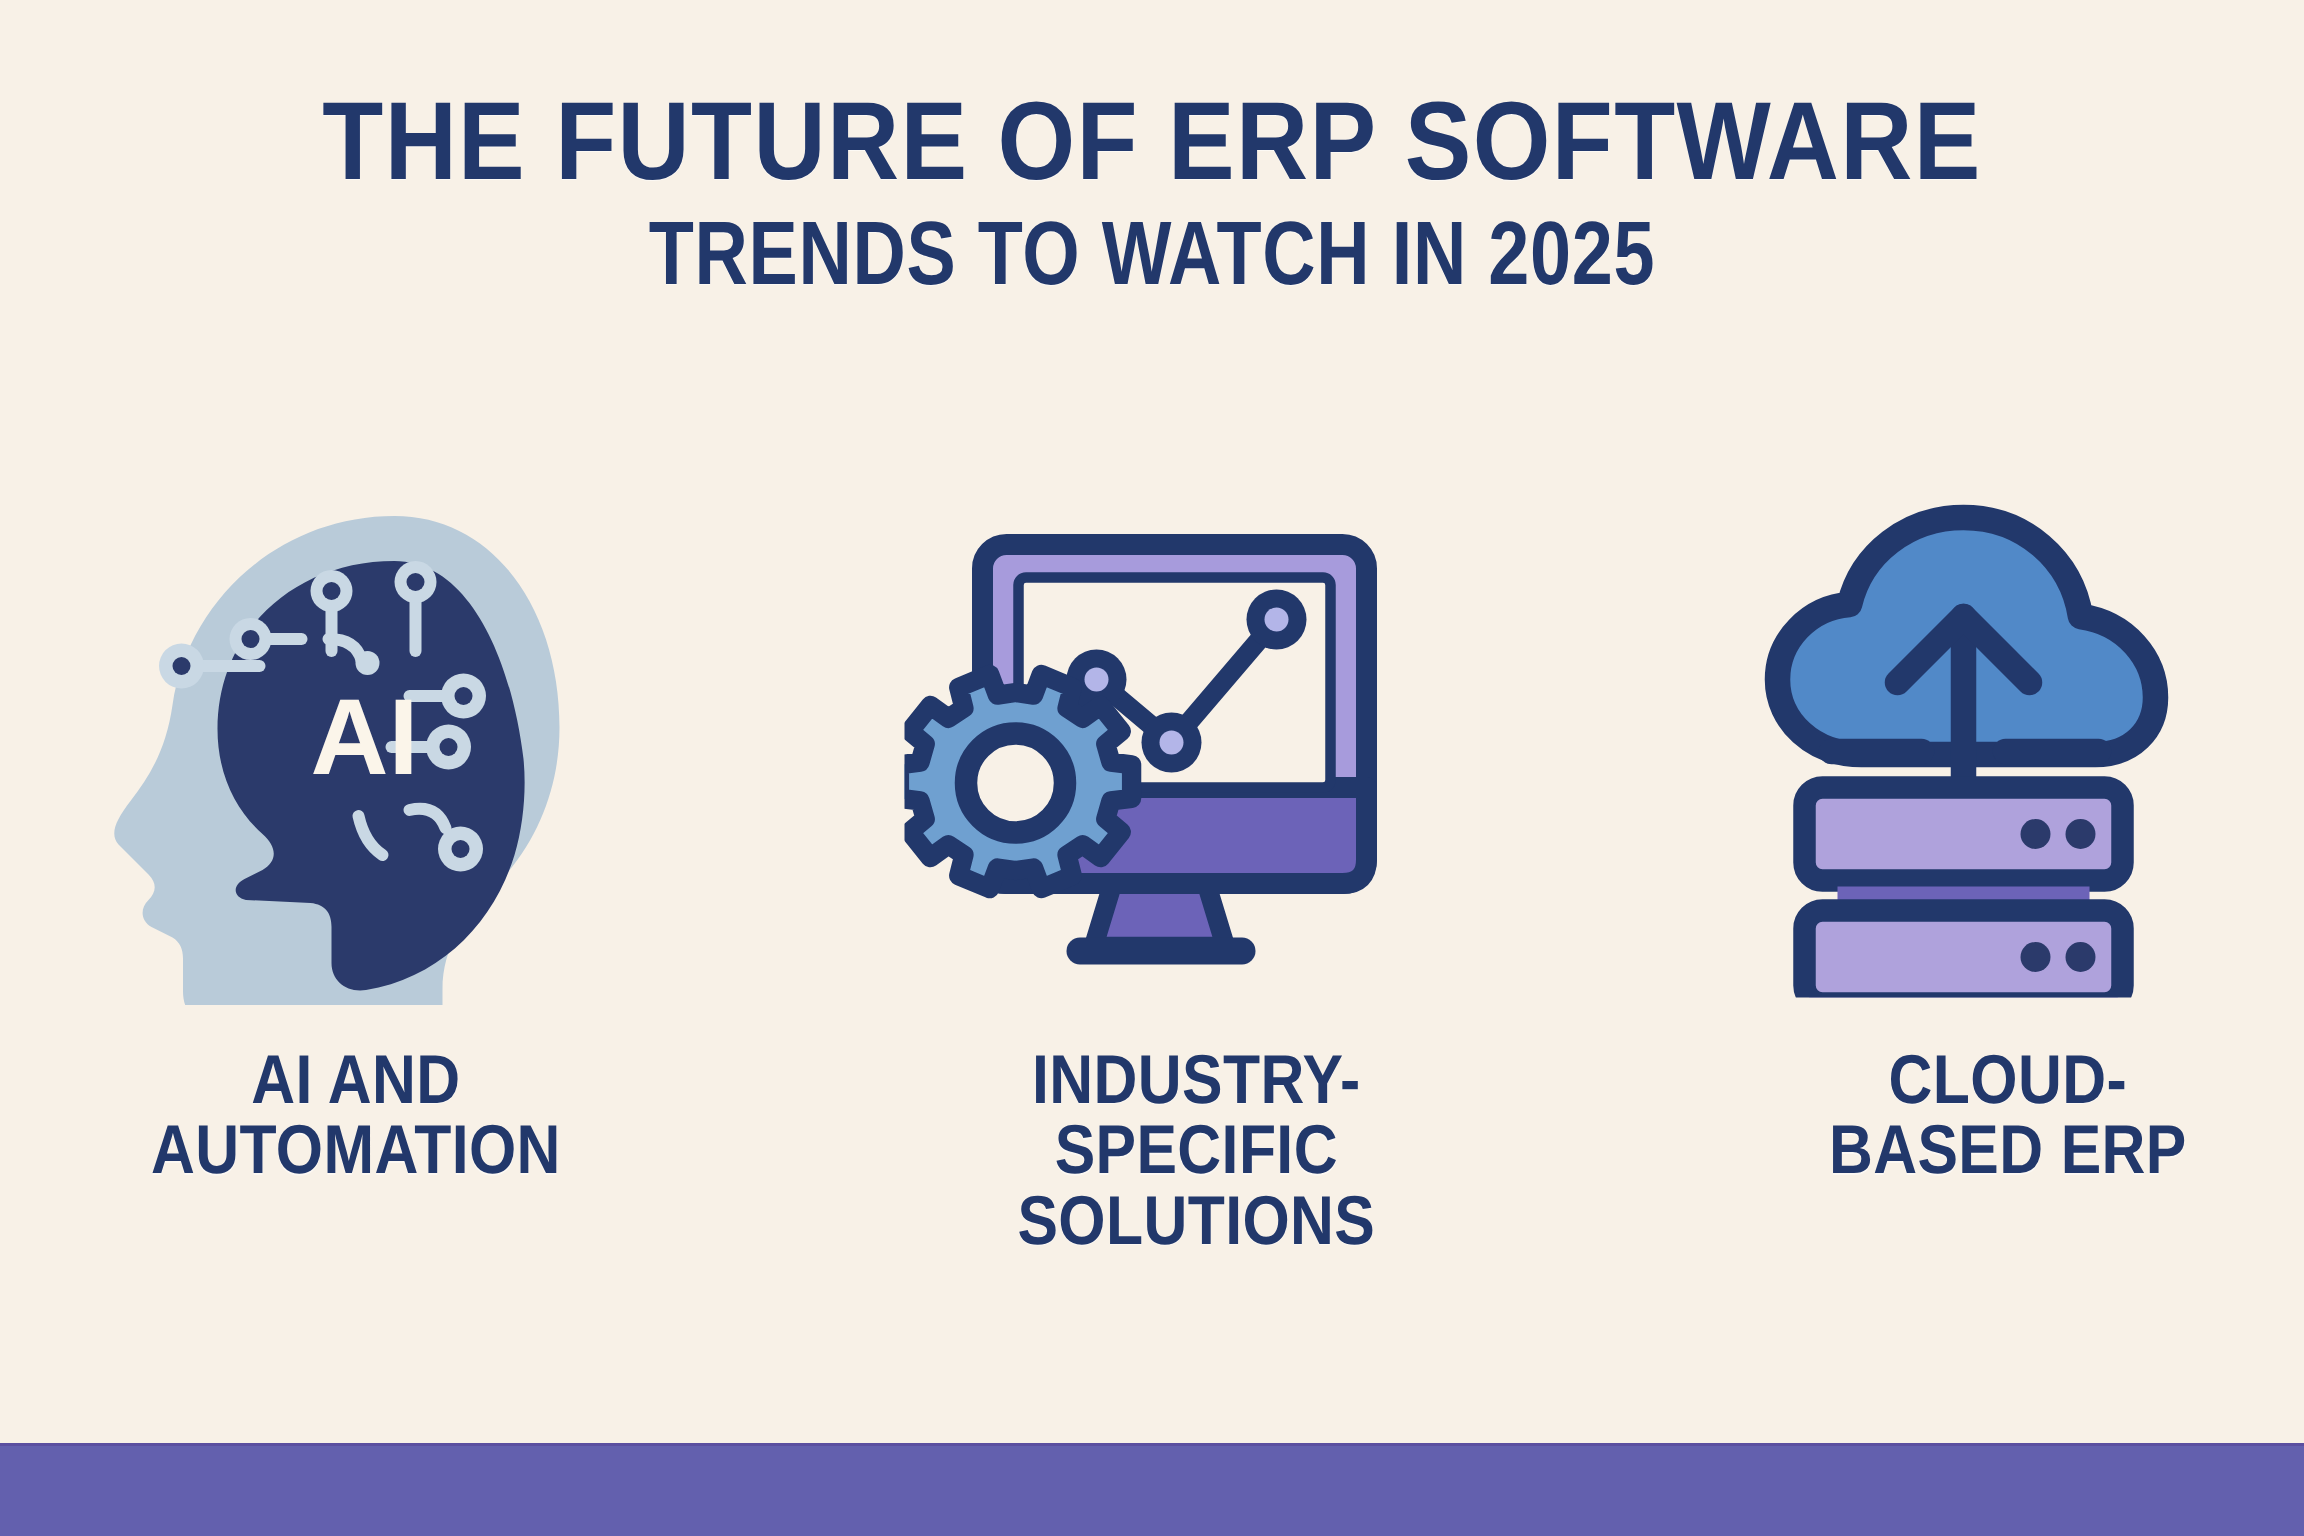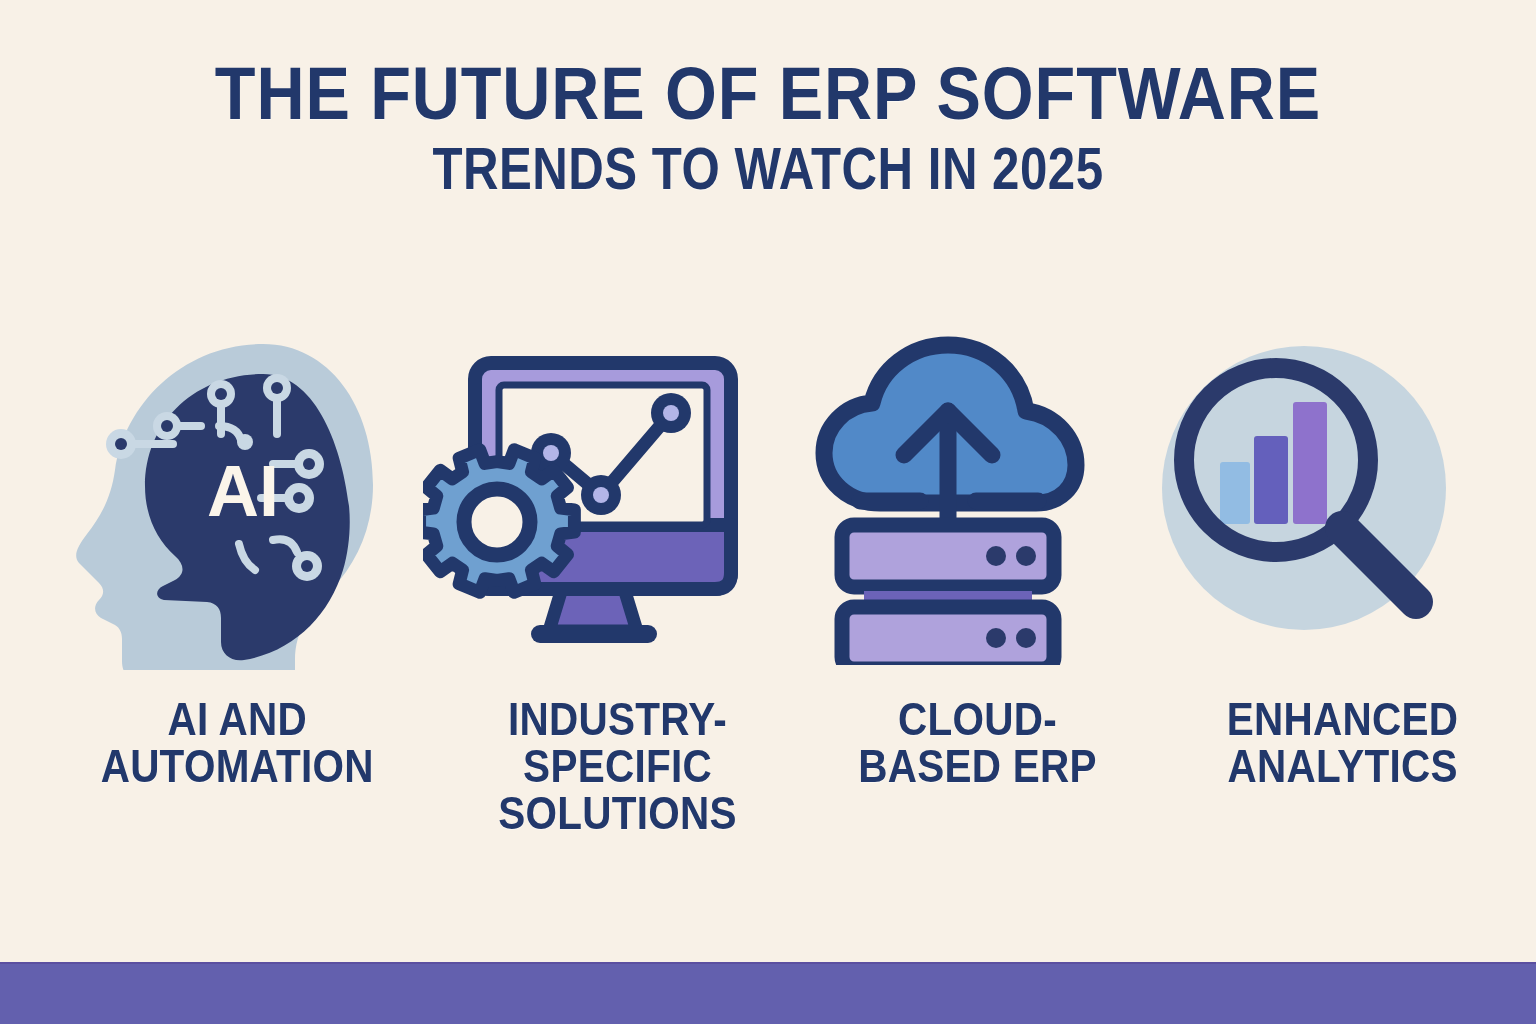--- a/index.html
+++ b/index.html
@@ -249,42 +249,20 @@
           <circle cx="198" cy="303" r="10" fill="#2B3A6B"></circle>
           <circle cx="228" cy="303" r="10" fill="#2B3A6B"></circle>
         </svg>
       </div>
       <div class="col-label">
         <span class="lbl-line">CLOUD-</span>
         <span class="lbl-line">BASED ERP</span>
       </div>
     </div>
 
-    <div class="col">
-      <div class="icon-wrap">
-        <svg width="310" height="320" viewBox="0 0 310 320" xmlns="http://www.w3.org/2000/svg">
-
-          <circle cx="150" cy="148" r="142" fill="#C6D5DF"></circle>
-
-          <g>
-            <rect x="66" y="122" width="30" height="62" fill="#92BCE3" rx="3"></rect>
-            <rect x="100" y="96" width="34" height="88" fill="#6460BC" rx="3"></rect>
-            <rect x="139" y="62" width="34" height="122" fill="#8E72CC" rx="3"></rect>
-          </g>
-
-          <circle cx="122" cy="120" r="92" fill="none" stroke="#2B3A6B" stroke-width="20"></circle>
-
-          <path d="M188 188 L262 262" stroke="#2B3A6B" stroke-width="34" stroke-linecap="round" fill="none"></path>
-        </svg>
-      </div>
-      <div class="col-label">
-        <span class="lbl-line">ENHANCED</span>
-        <span class="lbl-line">ANALYTICS</span>
-      </div>
-    </div>
 
   </div>
 
   <div class="footer-bar">
     <div class="footer-bar-top-edge"></div>
   </div>
 
 </div>
 
 </body></html>

